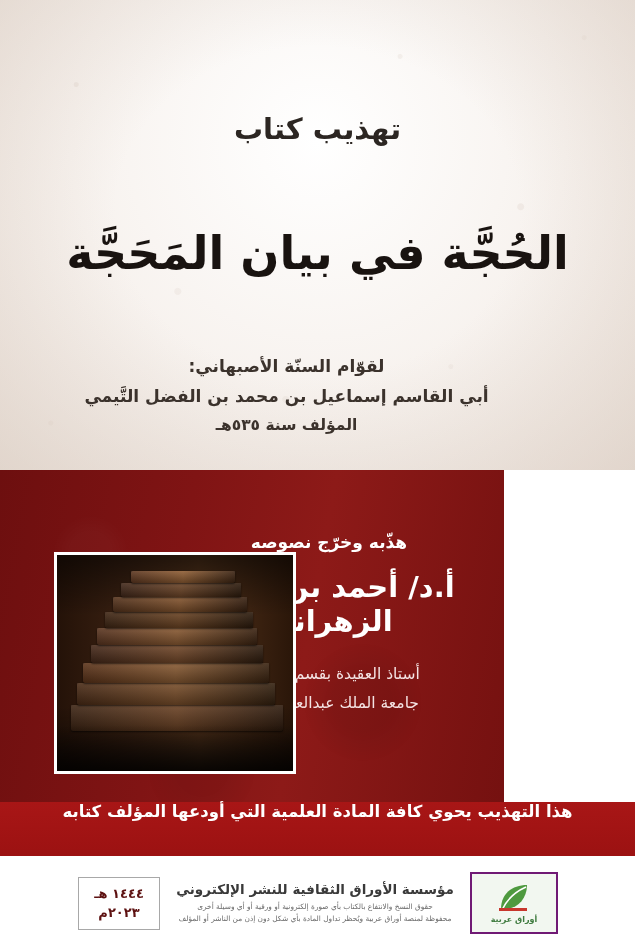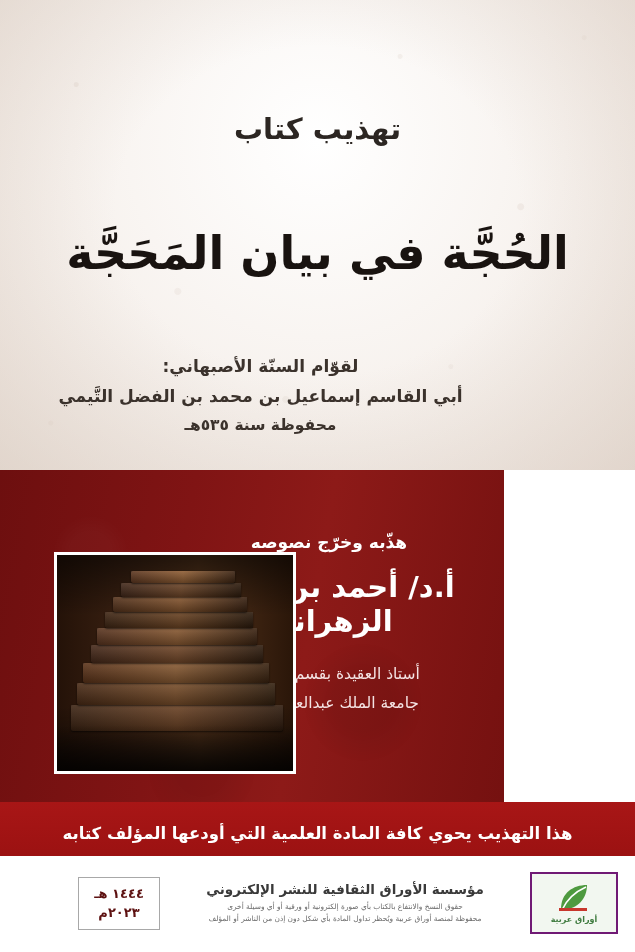--- a/index.html
+++ b/index.html
@@ -72,20 +72,21 @@
     color: #191310;
     line-height: 1.35;
   }
   .author-block {
     position: absolute;
     top: 352px;
     left: 0;
     width: 521px;
     text-align: center;
     color: #3b322c;
+    padding-left: 26px;
   }
   .author-line {
     font-size: 17px;
     font-weight: bold;
     line-height: 1.75;
   }
   .author-line.small {
     font-size: 15.5px;
   }
 
@@ -173,21 +174,20 @@
 
   
   .red-strip {
     position: absolute;
     left: 0;
     top: 802px;
     width: 635px;
     height: 62px;
     background: linear-gradient(180deg, #a81616 0%, #9a1111 100%);
     display: flex;
-    align-items: center;
     justify-content: center;
   }
   .red-strip-text {
     font-size: 16.5px;
     font-weight: bold;
     color: #ffffff;
   }
 
   
   .footer {
@@ -195,21 +195,21 @@
     left: 0;
     top: 856px;
     width: 635px;
     height: 96px;
     background: #ffffff;
   }
   .footer-inner {
     position: absolute;
     left: 78px;
     top: 14px;
-    width: 540px;
+    width: 480px;
     height: 66px;
     display: flex;
     flex-direction: row-reverse;
     align-items: center;
     justify-content: space-between;
   }
   .footer-date {
     border: 1px solid #a8a8a8;
     padding: 6px 12px;
     text-align: center;
@@ -267,21 +267,21 @@
     <div class="top-vignette"></div>
   </div>
 
   <div class="kicker">تهذيب كتاب</div>
 
   <div class="main-title">الحُجَّة في بيان المَحَجَّة</div>
 
   <div class="author-block">
     <div class="author-line">لقوّام السنّة الأصبهاني:</div>
     <div class="author-line">أبي القاسم إسماعيل بن محمد بن الفضل التَّيمي</div>
-    <div class="author-line small">محفوظة سنة ٥٣٥هـ</div>
+    <div class="author-line small">المؤلف سنة ٥٣٥هـ</div>
   </div>
 
   <div class="maroon-section">
     <div class="maroon-texture"></div>
 
     <div class="editor-block">
       <div class="editor-label">هذّبه وخرّج نصوصه</div>
       <div class="editor-name">أ.د/ أحمد بن صالح الزهراني</div>
       <div class="editor-aff">أستاذ العقيدة بقسم الشريعة</div>
       <div class="editor-aff">جامعة الملك عبدالعزيز بجدة</div>

